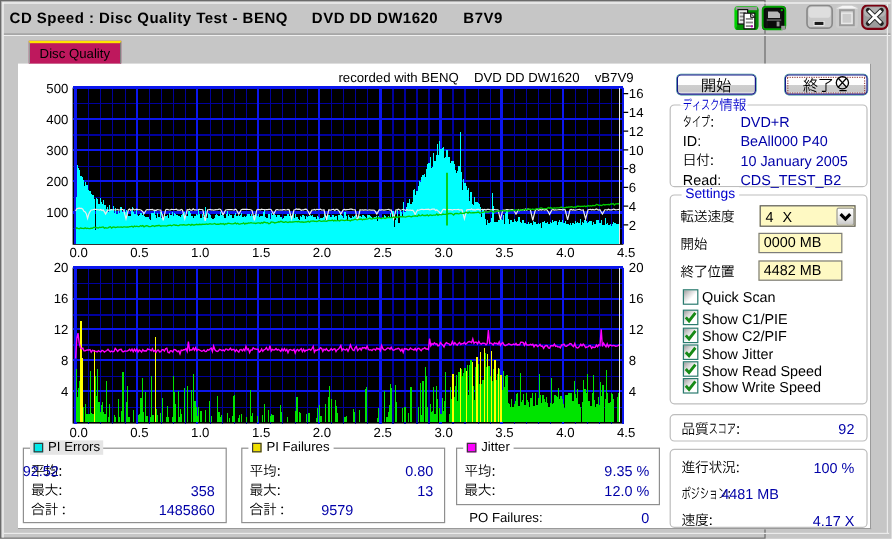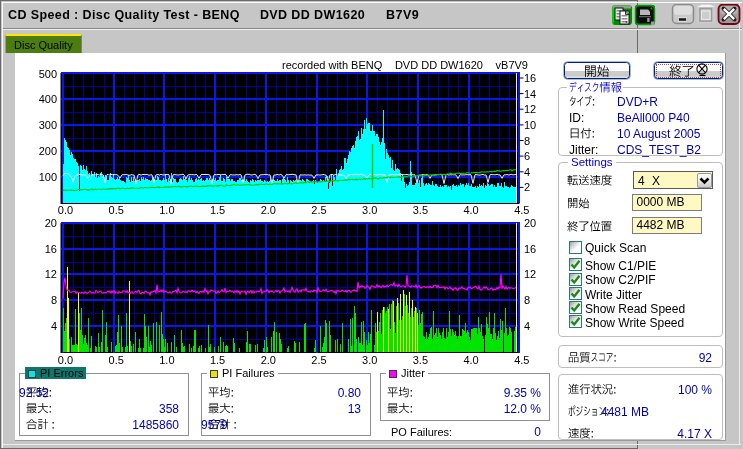--- a/index.html
+++ b/index.html
@@ -4,21 +4,21 @@
 body{font-family:"Liberation Sans",sans-serif;-webkit-font-smoothing:antialiased;width:743px;height:449px;overflow:hidden;background:#c6c6c6}
 #win{position:relative;width:638px;height:449px;background:#c6c6c6;border:1px solid #6a6a6a}
 .t{position:absolute;white-space:pre}
 .navy{color:#0000a8}
 .blue{color:#0000cc}
 .hl{position:absolute;background:#fafafa}
 #titletxt{position:absolute;left:7px;top:7px;font-size:12.5px;font-weight:bold;color:#000;letter-spacing:0.4px}
 #sep{position:absolute;left:2px;top:27px;width:739px;height:1px;background:#888}
 #sep2{position:absolute;left:2px;top:28px;width:739px;height:1px;background:#efefef}
 #page{position:absolute;left:14px;top:52px;width:711px;height:388px;background:#fff;border-right:1px solid #9a9a9a;border-bottom:1px solid #9a9a9a}
-#tab{position:absolute;left:4px;top:33px;width:77px;height:19px;background:#4d7c0f;border-left:1px solid #9a9a9a;border-right:1px solid #808080;border-top:2.5px solid #ffe400}
+#tab{position:absolute;left:23px;top:33px;width:77px;height:19px;background:#be185d;border-left:1px solid #9a9a9a;border-right:1px solid #808080;border-top:2.5px solid #ffe400}
 #tabtxt{position:absolute;left:8px;top:3px;font-size:11px;color:#000}
 .gbox{position:absolute;border:1px solid #bdbdbd;border-radius:4px;background:#fff}
 .sbox{position:absolute;border:1px solid #8f8f8f;background:#fff}
 .fld{position:absolute;border:1px solid #7c7c7c;background:#fef9c3;font-size:12px;color:#000;padding-left:4px}
 .cb{position:absolute;width:13px;height:13px;border:1px solid #2a7a6e;background:linear-gradient(135deg,#9e9e9e 0%,#d2d2d2 28%,#ffffff 58%)}
 </style></head><body>
 <div id="win">
     <div id="titletxt">CD Speed : Disc Quality Test - BENQ<span style="display:inline-block;width:20px"></span>DVD DD DW1620<span style="display:inline-block;width:21px"></span>B7V9</div>
     <div id="sep"></div>
     <div id="sep2"></div>
@@ -126,21 +126,21 @@
       <text x="56" y="303.1" style="font-family:'Liberation Sans',sans-serif;font-size:11px;fill:#000" text-anchor="end">8</text>
       <text x="523.0" y="303.1" style="font-family:'Liberation Sans',sans-serif;font-size:11px;fill:#000">8</text>
       <text x="56" y="277.4" style="font-family:'Liberation Sans',sans-serif;font-size:11px;fill:#000" text-anchor="end">12</text>
       <text x="523.0" y="277.4" style="font-family:'Liberation Sans',sans-serif;font-size:11px;fill:#000">12</text>
       <text x="56" y="251.7" style="font-family:'Liberation Sans',sans-serif;font-size:11px;fill:#000" text-anchor="end">16</text>
       <text x="523.0" y="251.7" style="font-family:'Liberation Sans',sans-serif;font-size:11px;fill:#000">16</text>
       <text x="56" y="226.0" style="font-family:'Liberation Sans',sans-serif;font-size:11px;fill:#000" text-anchor="end">20</text>
       <text x="523.0" y="226.0" style="font-family:'Liberation Sans',sans-serif;font-size:11px;fill:#000">20</text>
     </svg>
     <div class="sbox" style="left:18px;top:372px;width:170px;height:63px"></div>
-    <div class="t" style="left:24px;top:366px;background:#0f766e;padding:0 3px;font-size:11px;line-height:12px"><span style="display:inline-block;width:8px;height:8px;background:#00e8e8;border:1px solid #3a3a3a;margin-right:4px;vertical-align:-1px"></span>PI Errors</div>
+    <div class="t" style="left:24px;top:366px;background:#e5e5e5;padding:0 3px;font-size:11px;line-height:12px"><span style="display:inline-block;width:8px;height:8px;background:#00e8e8;border:1px solid #3a3a3a;margin-right:4px;vertical-align:-1px"></span>PI Errors</div>
     <svg style="position:absolute;left:25px;top:381.5px;width:28px;height:15.5px;overflow:visible" viewBox="0 -13.5 28 15.5">
       <path d="M5.9 -4.0H10.7V-3.3H5.9V0.8H5.2V-3.3H0.6V-4.0H5.2V-8.3H1.0V-9.0H10.3V-8.3H5.9ZM7.3 -5.0Q7.8 -5.6 8.2 -6.3Q8.6 -7.1 8.9 -7.7L9.6 -7.4Q9.3 -6.7 8.8 -5.9Q8.4 -5.1 8.0 -4.6ZM2.3 -7.7Q2.6 -7.2 3.1 -6.4Q3.5 -5.7 3.8 -5.0L3.2 -4.7Q2.9 -5.3 2.4 -6.1Q2.0 -6.9 1.7 -7.4Z M21.6 -7.8V-6.5Q21.6 -5.2 21.6 -3.7Q21.5 -2.3 21.3 -1.3Q21.2 -0.3 20.8 0.2Q20.3 0.7 19.4 0.7H17.8L17.6 -0.0H19.4Q20.0 -0.0 20.2 -0.3Q20.5 -0.6 20.6 -1.3Q20.7 -2.2 20.8 -3.7Q20.9 -5.2 20.9 -6.5V-7.1H17.2Q16.7 -6.0 15.9 -5.1L15.4 -5.6Q16.1 -6.4 16.6 -7.5Q17.1 -8.6 17.4 -9.7L18.1 -9.5Q17.9 -8.7 17.6 -7.8ZM13.9 -1.9Q14.6 -2.1 15.4 -2.5L15.5 -1.8Q14.0 -1.1 11.9 -0.5L11.7 -1.1Q12.5 -1.4 13.2 -1.6V-5.8H11.9V-6.4H13.2V-9.6H13.9V-6.4H15.2V-5.8H13.9ZM16.6 -5.2H19.9V-4.5H16.6ZM20.1 -2.8Q19.3 -2.3 18.2 -1.9Q17.1 -1.4 16.2 -1.2L16.0 -1.9Q16.9 -2.1 18.0 -2.6Q19.0 -3.0 19.9 -3.5Z M23.6 -5.6V-5.7Q23.6 -6.0 23.8 -6.2Q24.0 -6.4 24.3 -6.4Q24.6 -6.4 24.8 -6.2Q25.0 -6.0 25.0 -5.7V-5.6Q25.0 -5.2 24.8 -5.1Q24.6 -4.9 24.3 -4.9Q24.0 -4.9 23.8 -5.1Q23.6 -5.2 23.6 -5.6ZM23.6 -0.5V-0.7Q23.6 -1.0 23.8 -1.2Q24.0 -1.3 24.3 -1.3Q24.6 -1.3 24.8 -1.2Q25.0 -1.0 25.0 -0.7V-0.5Q25.0 -0.2 24.8 -0.0Q24.6 0.1 24.3 0.1Q24.0 0.1 23.8 -0.0Q23.6 -0.2 23.6 -0.5Z" fill="#000000"></path>
     </svg>
     <div class="t navy" style="left:18px;top:385px;width:160px;font-size:12px;text-align:left">92.52</div>
     <svg style="position:absolute;left:25px;top:397.5px;width:28px;height:15.5px;overflow:visible" viewBox="0 -13.5 28 15.5">
       <path d="M1.6 -9.3H9.7V-6.0H1.6ZM9.0 -8.0V-8.7H2.2V-8.0ZM2.2 -7.4V-6.6H9.0V-7.4ZM0.6 -5.2H10.7V-4.6H5.3V0.9H4.7V-0.3Q2.9 -0.0 0.5 0.1L0.5 -0.5L1.6 -0.6V-4.6H0.6ZM2.2 -3.8H4.7V-4.6H2.2ZM10.1 -3.2Q9.7 -1.9 8.7 -0.8Q9.6 -0.2 10.7 0.2L10.4 0.8Q9.1 0.3 8.2 -0.4Q7.2 0.3 6.0 0.8L5.6 0.3Q6.9 -0.2 7.7 -0.8Q6.9 -1.6 6.3 -2.6L6.8 -2.9Q7.3 -2.0 8.2 -1.2Q9.0 -2.0 9.4 -3.1H5.8V-3.7H10.1ZM2.2 -2.3H4.7V-3.2H2.2ZM2.2 -0.6Q3.6 -0.7 4.7 -0.9V-1.7H2.2Z M17.2 -5.7Q17.3 -4.6 17.8 -3.6Q18.3 -2.7 19.3 -1.8Q20.3 -1.0 22.0 0.0L21.6 0.7Q20.0 -0.3 19.0 -1.1Q18.0 -1.9 17.5 -2.8Q17.0 -3.7 16.9 -4.8H16.8Q16.7 -3.6 16.2 -2.7Q15.7 -1.9 14.8 -1.1Q13.8 -0.2 12.2 0.7L11.8 0.0Q13.5 -0.9 14.5 -1.8Q15.5 -2.7 15.9 -3.6Q16.4 -4.6 16.4 -5.7H11.9V-6.5H16.4V-9.5H17.2V-6.5H21.9V-5.7Z M23.6 -5.6V-5.7Q23.6 -6.0 23.8 -6.2Q24.0 -6.4 24.3 -6.4Q24.6 -6.4 24.8 -6.2Q25.0 -6.0 25.0 -5.7V-5.6Q25.0 -5.2 24.8 -5.1Q24.6 -4.9 24.3 -4.9Q24.0 -4.9 23.8 -5.1Q23.6 -5.2 23.6 -5.6ZM23.6 -0.5V-0.7Q23.6 -1.0 23.8 -1.2Q24.0 -1.3 24.3 -1.3Q24.6 -1.3 24.8 -1.2Q25.0 -1.0 25.0 -0.7V-0.5Q25.0 -0.2 24.8 -0.0Q24.6 0.1 24.3 0.1Q24.0 0.1 23.8 -0.0Q23.6 -0.2 23.6 -0.5Z" fill="#000000"></path>
     </svg>
     <div class="t navy" style="left:18px;top:401px;width:160px;font-size:12px;text-align:right">358</div>
     <svg style="position:absolute;left:25px;top:413.5px;width:31px;height:15.5px;overflow:visible" viewBox="0 -13.5 31 15.5">
       <path d="M0.3 -5.7Q2.4 -6.7 3.5 -7.6Q4.6 -8.5 5.1 -9.6H6.0Q6.5 -8.6 7.6 -7.6Q8.8 -6.7 11.0 -5.7L10.6 -5.0Q8.3 -6.1 7.1 -7.1Q5.9 -8.2 5.6 -9.2H5.5Q5.2 -8.1 4.0 -7.1Q2.9 -6.1 0.7 -5.0ZM8.2 -5.4H3.1V-6.1H8.2ZM1.8 -3.9H9.5V0.8H8.8V0.2H2.5V0.8H1.8ZM2.5 -3.3V-0.5H8.8V-3.3Z M19.8 -6.1H22.1V-5.4H19.8V0.8H19.1V-5.4H16.9V-6.1H19.1V-9.6H19.8ZM12.4 -9.2H16.2V-8.6H12.4ZM16.7 -7.0H11.9V-7.6H16.7ZM12.5 -6.0H16.2V-5.4H12.5ZM16.2 -3.8H12.5V-4.4H16.2ZM13.1 0.9H12.5V-2.9H16.2V0.2H13.1ZM15.5 -2.2H13.1V-0.4H15.5Z M26.4 -5.6V-5.7Q26.4 -6.0 26.6 -6.2Q26.8 -6.4 27.2 -6.4Q27.5 -6.4 27.7 -6.2Q27.9 -6.0 27.9 -5.7V-5.6Q27.9 -5.2 27.7 -5.1Q27.5 -4.9 27.2 -4.9Q26.8 -4.9 26.6 -5.1Q26.4 -5.2 26.4 -5.6ZM26.4 -0.5V-0.7Q26.4 -1.0 26.6 -1.2Q26.8 -1.3 27.2 -1.3Q27.5 -1.3 27.7 -1.2Q27.9 -1.0 27.9 -0.7V-0.5Q27.9 -0.2 27.7 -0.0Q27.5 0.1 27.2 0.1Q26.8 0.1 26.6 -0.0Q26.4 -0.2 26.4 -0.5Z" fill="#000000"></path>
@@ -152,21 +152,21 @@
       <path d="M5.9 -4.0H10.7V-3.3H5.9V0.8H5.2V-3.3H0.6V-4.0H5.2V-8.3H1.0V-9.0H10.3V-8.3H5.9ZM7.3 -5.0Q7.8 -5.6 8.2 -6.3Q8.6 -7.1 8.9 -7.7L9.6 -7.4Q9.3 -6.7 8.8 -5.9Q8.4 -5.1 8.0 -4.6ZM2.3 -7.7Q2.6 -7.2 3.1 -6.4Q3.5 -5.7 3.8 -5.0L3.2 -4.7Q2.9 -5.3 2.4 -6.1Q2.0 -6.9 1.7 -7.4Z M21.6 -7.8V-6.5Q21.6 -5.2 21.6 -3.7Q21.5 -2.3 21.3 -1.3Q21.2 -0.3 20.8 0.2Q20.3 0.7 19.4 0.7H17.8L17.6 -0.0H19.4Q20.0 -0.0 20.2 -0.3Q20.5 -0.6 20.6 -1.3Q20.7 -2.2 20.8 -3.7Q20.9 -5.2 20.9 -6.5V-7.1H17.2Q16.7 -6.0 15.9 -5.1L15.4 -5.6Q16.1 -6.4 16.6 -7.5Q17.1 -8.6 17.4 -9.7L18.1 -9.5Q17.9 -8.7 17.6 -7.8ZM13.9 -1.9Q14.6 -2.1 15.4 -2.5L15.5 -1.8Q14.0 -1.1 11.9 -0.5L11.7 -1.1Q12.5 -1.4 13.2 -1.6V-5.8H11.9V-6.4H13.2V-9.6H13.9V-6.4H15.2V-5.8H13.9ZM16.6 -5.2H19.9V-4.5H16.6ZM20.1 -2.8Q19.3 -2.3 18.2 -1.9Q17.1 -1.4 16.2 -1.2L16.0 -1.9Q16.9 -2.1 18.0 -2.6Q19.0 -3.0 19.9 -3.5Z M23.6 -5.6V-5.7Q23.6 -6.0 23.8 -6.2Q24.0 -6.4 24.3 -6.4Q24.6 -6.4 24.8 -6.2Q25.0 -6.0 25.0 -5.7V-5.6Q25.0 -5.2 24.8 -5.1Q24.6 -4.9 24.3 -4.9Q24.0 -4.9 23.8 -5.1Q23.6 -5.2 23.6 -5.6ZM23.6 -0.5V-0.7Q23.6 -1.0 23.8 -1.2Q24.0 -1.3 24.3 -1.3Q24.6 -1.3 24.8 -1.2Q25.0 -1.0 25.0 -0.7V-0.5Q25.0 -0.2 24.8 -0.0Q24.6 0.1 24.3 0.1Q24.0 0.1 23.8 -0.0Q23.6 -0.2 23.6 -0.5Z" fill="#000000"></path>
     </svg>
     <div class="t navy" style="left:200px;top:385px;width:160px;font-size:12px;text-align:right">0.80</div>
     <svg style="position:absolute;left:207px;top:397.5px;width:28px;height:15.5px;overflow:visible" viewBox="0 -13.5 28 15.5">
       <path d="M1.6 -9.3H9.7V-6.0H1.6ZM9.0 -8.0V-8.7H2.2V-8.0ZM2.2 -7.4V-6.6H9.0V-7.4ZM0.6 -5.2H10.7V-4.6H5.3V0.9H4.7V-0.3Q2.9 -0.0 0.5 0.1L0.5 -0.5L1.6 -0.6V-4.6H0.6ZM2.2 -3.8H4.7V-4.6H2.2ZM10.1 -3.2Q9.7 -1.9 8.7 -0.8Q9.6 -0.2 10.7 0.2L10.4 0.8Q9.1 0.3 8.2 -0.4Q7.2 0.3 6.0 0.8L5.6 0.3Q6.9 -0.2 7.7 -0.8Q6.9 -1.6 6.3 -2.6L6.8 -2.9Q7.3 -2.0 8.2 -1.2Q9.0 -2.0 9.4 -3.1H5.8V-3.7H10.1ZM2.2 -2.3H4.7V-3.2H2.2ZM2.2 -0.6Q3.6 -0.7 4.7 -0.9V-1.7H2.2Z M17.2 -5.7Q17.3 -4.6 17.8 -3.6Q18.3 -2.7 19.3 -1.8Q20.3 -1.0 22.0 0.0L21.6 0.7Q20.0 -0.3 19.0 -1.1Q18.0 -1.9 17.5 -2.8Q17.0 -3.7 16.9 -4.8H16.8Q16.7 -3.6 16.2 -2.7Q15.7 -1.9 14.8 -1.1Q13.8 -0.2 12.2 0.7L11.8 0.0Q13.5 -0.9 14.5 -1.8Q15.5 -2.7 15.9 -3.6Q16.4 -4.6 16.4 -5.7H11.9V-6.5H16.4V-9.5H17.2V-6.5H21.9V-5.7Z M23.6 -5.6V-5.7Q23.6 -6.0 23.8 -6.2Q24.0 -6.4 24.3 -6.4Q24.6 -6.4 24.8 -6.2Q25.0 -6.0 25.0 -5.7V-5.6Q25.0 -5.2 24.8 -5.1Q24.6 -4.9 24.3 -4.9Q24.0 -4.9 23.8 -5.1Q23.6 -5.2 23.6 -5.6ZM23.6 -0.5V-0.7Q23.6 -1.0 23.8 -1.2Q24.0 -1.3 24.3 -1.3Q24.6 -1.3 24.8 -1.2Q25.0 -1.0 25.0 -0.7V-0.5Q25.0 -0.2 24.8 -0.0Q24.6 0.1 24.3 0.1Q24.0 0.1 23.8 -0.0Q23.6 -0.2 23.6 -0.5Z" fill="#000000"></path>
     </svg>
     <div class="t navy" style="left:200px;top:401px;width:160px;font-size:12px;text-align:right">13</div>
     <svg style="position:absolute;left:207px;top:413.5px;width:31px;height:15.5px;overflow:visible" viewBox="0 -13.5 31 15.5">
       <path d="M0.3 -5.7Q2.4 -6.7 3.5 -7.6Q4.6 -8.5 5.1 -9.6H6.0Q6.5 -8.6 7.6 -7.6Q8.8 -6.7 11.0 -5.7L10.6 -5.0Q8.3 -6.1 7.1 -7.1Q5.9 -8.2 5.6 -9.2H5.5Q5.2 -8.1 4.0 -7.1Q2.9 -6.1 0.7 -5.0ZM8.2 -5.4H3.1V-6.1H8.2ZM1.8 -3.9H9.5V0.8H8.8V0.2H2.5V0.8H1.8ZM2.5 -3.3V-0.5H8.8V-3.3Z M19.8 -6.1H22.1V-5.4H19.8V0.8H19.1V-5.4H16.9V-6.1H19.1V-9.6H19.8ZM12.4 -9.2H16.2V-8.6H12.4ZM16.7 -7.0H11.9V-7.6H16.7ZM12.5 -6.0H16.2V-5.4H12.5ZM16.2 -3.8H12.5V-4.4H16.2ZM13.1 0.9H12.5V-2.9H16.2V0.2H13.1ZM15.5 -2.2H13.1V-0.4H15.5Z M26.4 -5.6V-5.7Q26.4 -6.0 26.6 -6.2Q26.8 -6.4 27.2 -6.4Q27.5 -6.4 27.7 -6.2Q27.9 -6.0 27.9 -5.7V-5.6Q27.9 -5.2 27.7 -5.1Q27.5 -4.9 27.2 -4.9Q26.8 -4.9 26.6 -5.1Q26.4 -5.2 26.4 -5.6ZM26.4 -0.5V-0.7Q26.4 -1.0 26.6 -1.2Q26.8 -1.3 27.2 -1.3Q27.5 -1.3 27.7 -1.2Q27.9 -1.0 27.9 -0.7V-0.5Q27.9 -0.2 27.7 -0.0Q27.5 0.1 27.2 0.1Q26.8 0.1 26.6 -0.0Q26.4 -0.2 26.4 -0.5Z" fill="#000000"></path>
     </svg>
-    <div class="t navy" style="left:200px;top:417px;width:160px;font-size:12px;text-align:left">9579</div>
+    <div class="t navy" style="left:200px;top:417px;width:160px;font-size:12px;text-align:center">9579</div>
     <div class="sbox" style="left:379px;top:372px;width:170px;height:48px"></div>
     <div class="t" style="left:385px;top:366px;background:#fff;padding:0 3px;font-size:11px;line-height:12px"><span style="display:inline-block;width:8px;height:8px;background:#ff00ff;border:1px solid #3a3a3a;margin-right:4px;vertical-align:-1px"></span>Jitter</div>
     <svg style="position:absolute;left:386px;top:381.5px;width:28px;height:15.5px;overflow:visible" viewBox="0 -13.5 28 15.5">
       <path d="M5.9 -4.0H10.7V-3.3H5.9V0.8H5.2V-3.3H0.6V-4.0H5.2V-8.3H1.0V-9.0H10.3V-8.3H5.9ZM7.3 -5.0Q7.8 -5.6 8.2 -6.3Q8.6 -7.1 8.9 -7.7L9.6 -7.4Q9.3 -6.7 8.8 -5.9Q8.4 -5.1 8.0 -4.6ZM2.3 -7.7Q2.6 -7.2 3.1 -6.4Q3.5 -5.7 3.8 -5.0L3.2 -4.7Q2.9 -5.3 2.4 -6.1Q2.0 -6.9 1.7 -7.4Z M21.6 -7.8V-6.5Q21.6 -5.2 21.6 -3.7Q21.5 -2.3 21.3 -1.3Q21.2 -0.3 20.8 0.2Q20.3 0.7 19.4 0.7H17.8L17.6 -0.0H19.4Q20.0 -0.0 20.2 -0.3Q20.5 -0.6 20.6 -1.3Q20.7 -2.2 20.8 -3.7Q20.9 -5.2 20.9 -6.5V-7.1H17.2Q16.7 -6.0 15.9 -5.1L15.4 -5.6Q16.1 -6.4 16.6 -7.5Q17.1 -8.6 17.4 -9.7L18.1 -9.5Q17.9 -8.7 17.6 -7.8ZM13.9 -1.9Q14.6 -2.1 15.4 -2.5L15.5 -1.8Q14.0 -1.1 11.9 -0.5L11.7 -1.1Q12.5 -1.4 13.2 -1.6V-5.8H11.9V-6.4H13.2V-9.6H13.9V-6.4H15.2V-5.8H13.9ZM16.6 -5.2H19.9V-4.5H16.6ZM20.1 -2.8Q19.3 -2.3 18.2 -1.9Q17.1 -1.4 16.2 -1.2L16.0 -1.9Q16.9 -2.1 18.0 -2.6Q19.0 -3.0 19.9 -3.5Z M23.6 -5.6V-5.7Q23.6 -6.0 23.8 -6.2Q24.0 -6.4 24.3 -6.4Q24.6 -6.4 24.8 -6.2Q25.0 -6.0 25.0 -5.7V-5.6Q25.0 -5.2 24.8 -5.1Q24.6 -4.9 24.3 -4.9Q24.0 -4.9 23.8 -5.1Q23.6 -5.2 23.6 -5.6ZM23.6 -0.5V-0.7Q23.6 -1.0 23.8 -1.2Q24.0 -1.3 24.3 -1.3Q24.6 -1.3 24.8 -1.2Q25.0 -1.0 25.0 -0.7V-0.5Q25.0 -0.2 24.8 -0.0Q24.6 0.1 24.3 0.1Q24.0 0.1 23.8 -0.0Q23.6 -0.2 23.6 -0.5Z" fill="#000000"></path>
     </svg>
     <div class="t navy" style="left:379px;top:385px;width:161px;font-size:12px;text-align:right">9.35 %</div>
     <svg style="position:absolute;left:386px;top:397.5px;width:28px;height:15.5px;overflow:visible" viewBox="0 -13.5 28 15.5">
       <path d="M1.6 -9.3H9.7V-6.0H1.6ZM9.0 -8.0V-8.7H2.2V-8.0ZM2.2 -7.4V-6.6H9.0V-7.4ZM0.6 -5.2H10.7V-4.6H5.3V0.9H4.7V-0.3Q2.9 -0.0 0.5 0.1L0.5 -0.5L1.6 -0.6V-4.6H0.6ZM2.2 -3.8H4.7V-4.6H2.2ZM10.1 -3.2Q9.7 -1.9 8.7 -0.8Q9.6 -0.2 10.7 0.2L10.4 0.8Q9.1 0.3 8.2 -0.4Q7.2 0.3 6.0 0.8L5.6 0.3Q6.9 -0.2 7.7 -0.8Q6.9 -1.6 6.3 -2.6L6.8 -2.9Q7.3 -2.0 8.2 -1.2Q9.0 -2.0 9.4 -3.1H5.8V-3.7H10.1ZM2.2 -2.3H4.7V-3.2H2.2ZM2.2 -0.6Q3.6 -0.7 4.7 -0.9V-1.7H2.2Z M17.2 -5.7Q17.3 -4.6 17.8 -3.6Q18.3 -2.7 19.3 -1.8Q20.3 -1.0 22.0 0.0L21.6 0.7Q20.0 -0.3 19.0 -1.1Q18.0 -1.9 17.5 -2.8Q17.0 -3.7 16.9 -4.8H16.8Q16.7 -3.6 16.2 -2.7Q15.7 -1.9 14.8 -1.1Q13.8 -0.2 12.2 0.7L11.8 0.0Q13.5 -0.9 14.5 -1.8Q15.5 -2.7 15.9 -3.6Q16.4 -4.6 16.4 -5.7H11.9V-6.5H16.4V-9.5H17.2V-6.5H21.9V-5.7Z M23.6 -5.6V-5.7Q23.6 -6.0 23.8 -6.2Q24.0 -6.4 24.3 -6.4Q24.6 -6.4 24.8 -6.2Q25.0 -6.0 25.0 -5.7V-5.6Q25.0 -5.2 24.8 -5.1Q24.6 -4.9 24.3 -4.9Q24.0 -4.9 23.8 -5.1Q23.6 -5.2 23.6 -5.6ZM23.6 -0.5V-0.7Q23.6 -1.0 23.8 -1.2Q24.0 -1.3 24.3 -1.3Q24.6 -1.3 24.8 -1.2Q25.0 -1.0 25.0 -0.7V-0.5Q25.0 -0.2 24.8 -0.0Q24.6 0.1 24.3 0.1Q24.0 0.1 23.8 -0.0Q23.6 -0.2 23.6 -0.5Z" fill="#000000"></path>
     </svg>
     <div class="t navy" style="left:379px;top:401px;width:161px;font-size:12px;text-align:right">12.0 %</div>
@@ -193,22 +193,22 @@
     </svg>
     <svg style="position:absolute;left:568px;top:90.5px;width:28px;height:15.5px;overflow:visible" viewBox="0 -13.5 28 15.5">
       <path d="M6.5 -7.6Q6.4 -4.6 5.2 -2.6Q4.0 -0.6 2.0 0.3L1.8 -0.4Q3.5 -1.2 4.5 -2.7Q3.7 -3.8 2.7 -4.7L3.1 -5.3Q4.0 -4.4 4.9 -3.3Q5.7 -4.8 5.9 -6.9H2.9Q2.6 -6.1 2.2 -5.4Q1.7 -4.8 1.2 -4.1L0.8 -4.8Q2.4 -6.5 3.2 -9.2L3.7 -9.0Q3.5 -8.3 3.2 -7.6Z M14.2 -8.3Q13.3 -6.9 12.0 -5.7V0.3H11.5V-5.2Q10.1 -4.0 8.6 -3.1L8.3 -3.9Q9.9 -4.7 11.3 -6.0Q12.8 -7.3 13.8 -8.9Z M22.6 -8.4Q22.6 -7.8 22.3 -7.4Q22.0 -7.0 21.6 -7.0Q21.4 -7.0 21.3 -7.1Q21.1 -4.1 20.2 -2.3Q19.2 -0.6 17.4 0.3L17.1 -0.6Q18.3 -1.1 19.1 -2.0Q19.8 -2.9 20.2 -4.2Q20.6 -5.4 20.7 -7.2H16.0V-8.1H20.7Q20.7 -8.2 20.7 -8.4Q20.7 -9.0 20.9 -9.4Q21.2 -9.8 21.6 -9.8Q22.0 -9.8 22.3 -9.4Q22.6 -9.0 22.6 -8.4ZM22.2 -8.5Q22.2 -8.8 22.0 -9.0Q21.9 -9.2 21.6 -9.2Q21.4 -9.2 21.2 -9.0Q21.1 -8.8 21.1 -8.5V-8.3Q21.1 -8.0 21.2 -7.8Q21.4 -7.6 21.6 -7.6Q21.9 -7.6 22.0 -7.8Q22.2 -8.0 22.2 -8.3Z M23.8 -5.6V-5.7Q23.8 -6.0 24.0 -6.2Q24.2 -6.4 24.5 -6.4Q24.9 -6.4 25.1 -6.2Q25.2 -6.0 25.2 -5.7V-5.6Q25.2 -5.2 25.1 -5.1Q24.9 -4.9 24.5 -4.9Q24.2 -4.9 24.0 -5.1Q23.8 -5.2 23.8 -5.6ZM23.8 -0.5V-0.7Q23.8 -1.0 24.0 -1.2Q24.2 -1.3 24.5 -1.3Q24.9 -1.3 25.1 -1.2Q25.2 -1.0 25.2 -0.7V-0.5Q25.2 -0.2 25.1 -0.0Q24.9 0.1 24.5 0.1Q24.2 0.1 24.0 -0.0Q23.8 -0.2 23.8 -0.5Z" fill="#000000"></path>
     </svg>
     <div class="t navy" style="left:616px;top:94px;font-size:12px">DVD+R</div>
     <div class="t" style="left:568px;top:110px;font-size:12px">ID:</div>
     <div class="t navy" style="left:616px;top:110px;font-size:12px">BeAll000 P40</div>
     <svg style="position:absolute;left:568px;top:122.5px;width:28px;height:15.5px;overflow:visible" viewBox="0 -13.5 28 15.5">
       <path d="M1.7 0.7V-9.0H9.6V0.7H8.8V-0.2H2.5V0.7ZM8.8 -5.0V-8.3H2.5V-5.0ZM2.5 -4.3V-0.9H8.8V-4.3Z M15.2 -9.5Q14.9 -8.0 14.2 -6.7V0.9H13.4V-5.5Q12.7 -4.5 12.0 -3.9L11.6 -4.6Q12.7 -5.6 13.4 -6.8Q14.1 -8.0 14.6 -9.7ZM22.0 -7.3V-6.6H20.4V-0.1Q20.4 0.3 20.2 0.5Q20.0 0.7 19.6 0.7H17.5L17.3 -0.0H19.7V-6.6H14.9V-7.3H19.7V-9.6H20.4V-7.3ZM17.3 -2.1Q16.5 -3.7 15.5 -5.0L16.0 -5.4Q17.0 -4.2 17.9 -2.5Z M23.6 -5.6V-5.7Q23.6 -6.0 23.8 -6.2Q24.0 -6.4 24.3 -6.4Q24.6 -6.4 24.8 -6.2Q25.0 -6.0 25.0 -5.7V-5.6Q25.0 -5.2 24.8 -5.1Q24.6 -4.9 24.3 -4.9Q24.0 -4.9 23.8 -5.1Q23.6 -5.2 23.6 -5.6ZM23.6 -0.5V-0.7Q23.6 -1.0 23.8 -1.2Q24.0 -1.3 24.3 -1.3Q24.6 -1.3 24.8 -1.2Q25.0 -1.0 25.0 -0.7V-0.5Q25.0 -0.2 24.8 -0.0Q24.6 0.1 24.3 0.1Q24.0 0.1 23.8 -0.0Q23.6 -0.2 23.6 -0.5Z" fill="#000000"></path>
     </svg>
-    <div class="t navy" style="left:616px;top:126px;font-size:12px">10 August 2005</div>
-    <div class="t" style="left:568px;top:142px;font-size:12px">Jitter:</div>
+    <div class="t navy" style="left:616px;top:126px;font-size:12px">10 January 2005</div>
+    <div class="t" style="left:568px;top:142px;font-size:12px">Read:</div>
     <div class="t navy" style="left:616px;top:142px;font-size:12px">CDS_TEST_B2</div>
     <div class="gbox" style="left:557px;top:161px;width:165px;height:175px"></div>
     <div class="t blue" style="left:567px;top:155px;background:#fff;padding:0 3px;font-size:11.5px">Settings</div>
     <svg style="position:absolute;left:566px;top:169.5px;width:47px;height:15.5px;overflow:visible" viewBox="0 -13.5 47 15.5">
       <path d="M3.2 -1.5H5.4V-0.9H3.2V0.9H2.5V-0.9H0.5V-1.5H2.5V-2.5H0.8V-6.9H2.5V-7.8H0.5V-8.4H2.5V-9.6H3.2V-8.4H5.3V-7.8H3.2V-6.9H5.0V-2.5H3.2ZM5.8 -9.0H10.3V-8.3H5.8ZM2.6 -6.3H1.5V-5.0H2.6ZM4.3 -5.0V-6.3H3.2V-5.0ZM10.2 0.9Q10.0 0.2 9.9 -0.2Q7.8 0.3 5.1 0.6L5.0 -0.1Q5.3 -0.1 5.9 -0.2Q6.2 -1.3 6.5 -2.7Q6.9 -4.0 7.1 -5.1H5.4V-5.8H10.7V-5.1H7.8Q7.4 -3.0 6.6 -0.3Q8.2 -0.5 9.7 -0.8Q9.1 -2.5 8.7 -3.5L9.3 -3.7Q9.7 -2.9 10.1 -1.7Q10.5 -0.6 10.9 0.6ZM1.5 -4.4V-3.1H2.6V-4.4ZM3.2 -4.4V-3.1H4.3V-4.4Z M14.9 -1.6Q16.1 -2.3 16.8 -3.0Q17.5 -3.6 17.8 -4.4H14.9V-5.1H18.0V-6.9H15.2V-7.6H19.0Q19.3 -8.0 19.6 -8.6Q20.0 -9.1 20.2 -9.6L20.8 -9.4Q20.4 -8.3 19.8 -7.6H21.7V-6.9H18.7V-5.1H21.9V-4.4H18.9Q19.2 -3.6 19.9 -2.9Q20.7 -2.2 22.0 -1.5L21.7 -0.9Q20.2 -1.6 19.4 -2.5Q18.5 -3.4 18.4 -4.3H18.3Q18.2 -3.4 17.5 -2.6Q16.7 -1.7 15.3 -0.9ZM16.8 -7.8Q16.4 -8.5 15.8 -9.3L16.4 -9.6Q17.0 -8.9 17.5 -8.1ZM14.1 -6.6Q13.0 -8.1 12.1 -9.0L12.6 -9.4Q13.1 -9.0 13.6 -8.3Q14.2 -7.7 14.6 -7.0ZM22.1 -0.1 22.0 0.6H16.5Q15.2 0.6 14.5 0.1Q13.7 -0.4 13.6 -1.2H13.6Q13.5 0.0 12.0 0.8L11.7 0.1Q12.5 -0.3 12.9 -0.8Q13.2 -1.3 13.2 -2.2V-4.7H11.8V-5.4H14.0V-2.1Q14.0 -1.1 14.6 -0.6Q15.3 -0.1 16.4 -0.1Z M26.0 -1.6Q27.2 -2.3 27.8 -2.8Q28.5 -3.4 28.8 -4.0H26.6V-6.8H29.2V-7.8H26.1V-8.4H29.2V-9.6H30.0V-8.4H33.3V-7.8H30.0V-6.8H32.8V-4.0H30.4Q30.7 -3.4 31.4 -2.8Q32.1 -2.2 33.4 -1.5L33.0 -0.9Q30.4 -2.5 30.0 -3.8H29.9V-0.6H29.2V-3.8H29.2Q29.0 -3.1 28.3 -2.4Q27.6 -1.7 26.4 -1.0ZM25.4 -6.6Q24.3 -8.1 23.4 -9.0L23.9 -9.4Q24.4 -9.0 24.9 -8.3Q25.5 -7.7 25.9 -7.0ZM29.2 -6.2H27.3V-4.6H29.2ZM32.1 -4.6V-6.2H30.0V-4.6ZM33.4 -0.1 33.3 0.6H27.7Q26.4 0.6 25.7 0.1Q25.0 -0.4 24.9 -1.2H24.8Q24.8 0.0 23.2 0.8L23.0 0.1Q23.8 -0.3 24.1 -0.8Q24.5 -1.3 24.5 -2.1V-4.7H23.1V-5.4H25.2V-2.1Q25.2 -1.1 25.9 -0.6Q26.5 -0.1 27.7 -0.1Z M40.2 -8.7H44.6V-8.1H35.9V-5.6Q35.9 -1.4 34.8 0.8L34.2 0.2Q34.7 -0.8 35.0 -2.3Q35.2 -3.7 35.2 -5.7V-8.7H39.4V-9.7H40.2ZM41.9 -7.6H42.6V-6.5H44.5V-5.8H42.6V-4.1H38.0V-5.8H36.3V-6.5H38.0V-7.6H38.7V-6.5H41.9ZM38.7 -4.7H41.9V-5.9H38.7ZM43.5 -2.8Q42.7 -1.5 41.1 -0.6Q42.4 -0.1 44.5 0.2L44.3 0.9Q42.0 0.5 40.3 -0.2Q38.5 0.6 36.1 0.9L35.9 0.2Q37.8 -0.0 39.5 -0.6Q38.5 -1.1 37.5 -2.0L38.0 -2.5Q39.1 -1.5 40.3 -1.0Q41.8 -1.7 42.5 -2.7H36.6V-3.3H43.5Z" fill="#000000"></path>
     </svg>
     <div class="fld" style="left:632px;top:170px;width:80px;height:18px;border-color:#5a5a5a"></div>
     <div class="t" style="left:637px;top:172.5px;font-size:12px;letter-spacing:2px">4 X</div>
     <div style="position:absolute;left:696px;top:171.5px;width:15px;height:15.5px;background:linear-gradient(#ffffff,#efefef 45%,#c9c9c9);border:1px solid #999;border-radius:2px"></div>
     <svg class="t" style="left:698px;top:176px" width="11" height="8" viewBox="0 0 11 8">
@@ -231,21 +231,21 @@
     <div class="t" style="left:584px;top:257.5px;font-size:12px">Show C1/PIE</div>
     <div class="cb" style="left:568px;top:271.5px"></div>
     <svg class="t" style="left:569px;top:272.5px" width="11" height="11" viewBox="0 0 11 11">
       <path d="M1.5 5.5 L4.2 8.5 L9.5 1.8" stroke="#178a17" stroke-width="2.4" fill="none"></path>
     </svg>
     <div class="t" style="left:584px;top:272.0px;font-size:12px">Show C2/PIF</div>
     <div class="cb" style="left:568px;top:286px"></div>
     <svg class="t" style="left:569px;top:287px" width="11" height="11" viewBox="0 0 11 11">
       <path d="M1.5 5.5 L4.2 8.5 L9.5 1.8" stroke="#178a17" stroke-width="2.4" fill="none"></path>
     </svg>
-    <div class="t" style="left:584px;top:286.5px;font-size:12px">Write Jitter</div>
+    <div class="t" style="left:584px;top:286.5px;font-size:12px">Show Jitter</div>
     <div class="cb" style="left:568px;top:300px"></div>
     <svg class="t" style="left:569px;top:301px" width="11" height="11" viewBox="0 0 11 11">
       <path d="M1.5 5.5 L4.2 8.5 L9.5 1.8" stroke="#178a17" stroke-width="2.4" fill="none"></path>
     </svg>
     <div class="t" style="left:584px;top:300.5px;font-size:12px">Show Read Speed</div>
     <div class="cb" style="left:568px;top:314px"></div>
     <svg class="t" style="left:569px;top:315px" width="11" height="11" viewBox="0 0 11 11">
       <path d="M1.5 5.5 L4.2 8.5 L9.5 1.8" stroke="#178a17" stroke-width="2.4" fill="none"></path>
     </svg>
     <div class="t" style="left:584px;top:314.5px;font-size:12px">Show Write Speed</div>

